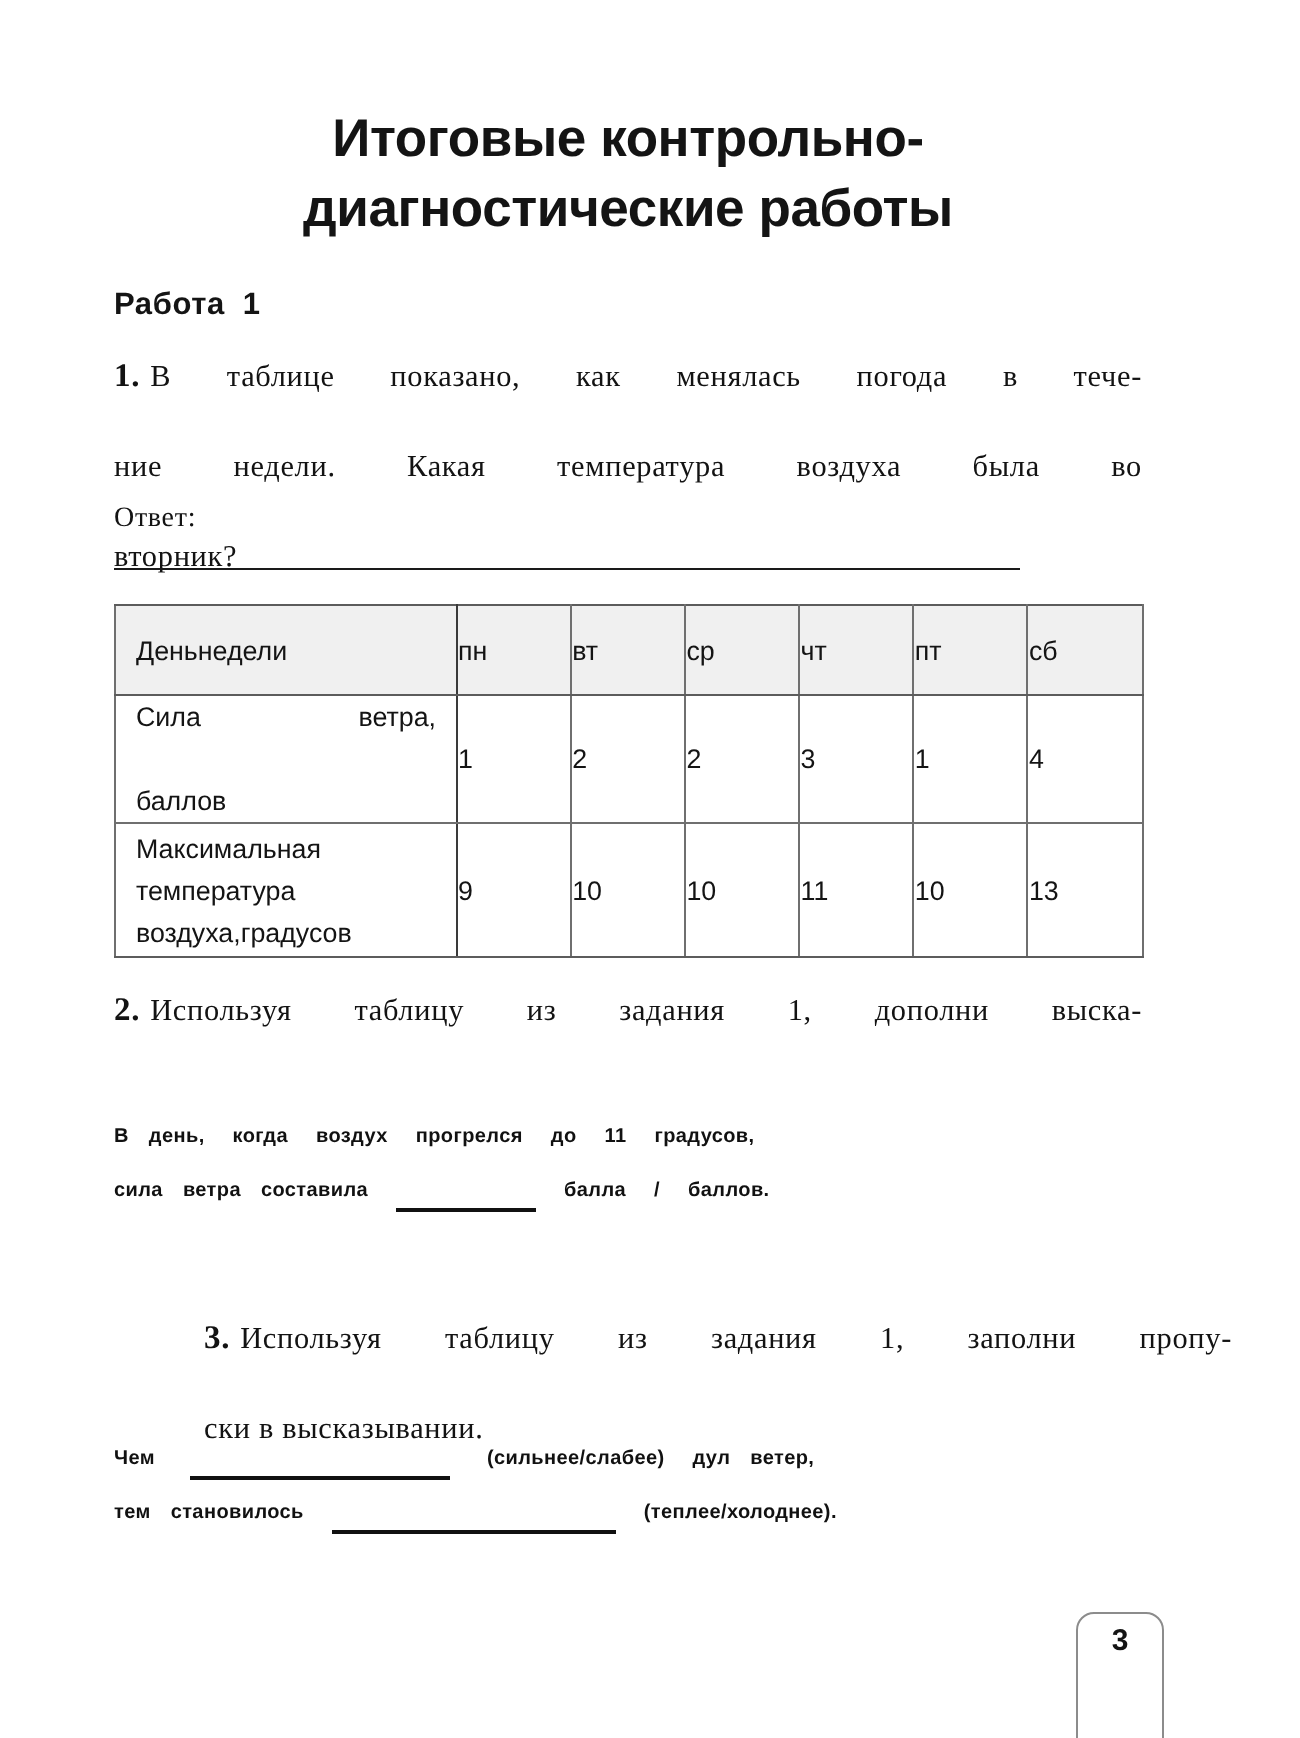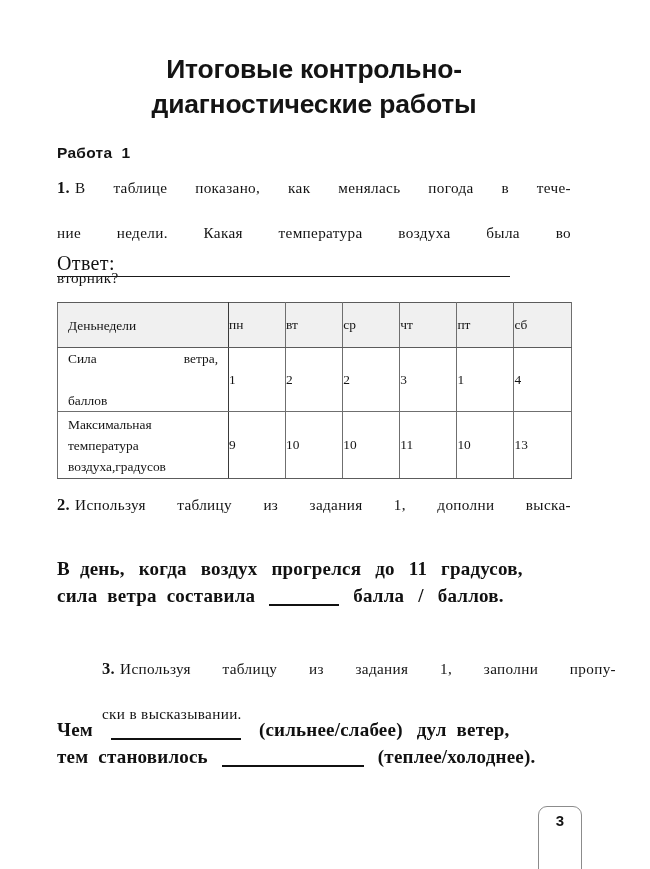--- a/index.html
+++ b/index.html
@@ -87,35 +87,35 @@
     text-align: left;
   }
 
   
   .answer-row {
     position: absolute;
     left: 57px;
     top: 252px;
     width: 453px;
     font-family: "Liberation Serif", "DejaVu Serif", serif;
-    font-size: 20px;
+    font-size: 14px;
     letter-spacing: 0.35px;
     border-bottom: 1.4px solid #1a1a1a;
-    padding-bottom: 1px;
+    padding-bottom: 16px;
     color: #131313;
   }
 
   
   .wx-table {
     position: absolute;
     left: 57px;
     top: 302px;
     width: 514px;
     border-collapse: collapse;
-    font-family: Liberation Serif, serif;
+    font-family: Liberation Sans, sans-serif;
     font-size: 13.4px;
     color: #141414;
     table-layout: fixed;
   }
   .wx-table td, .wx-table th {
     border: 1px solid #6f6f6f;
     padding: 0;
     font-weight: normal;
   }
   .wx-table col.label-col { width: 171px; }
@@ -159,23 +159,23 @@
     text-align: left;
     vertical-align: middle;
     margin-left: 16px;
   }
 
   
   .statement {
     position: absolute;
     left: 57px;
     width: 516px;
-    font-family: Liberation Serif, serif;
-    font-weight: bold;
-    font-size: 19px;
+    font-family: Liberation Sans, sans-serif;
+    font-weight: bold;
+    font-size: 10px;
     line-height: 27px;
     letter-spacing: 0.2px;
     color: #111111;
   }
   .statement .sline {
     display: block;
     white-space: nowrap;
   }
   .statement-2 { top: 555px; }
   .statement-3 { top: 716px; }

